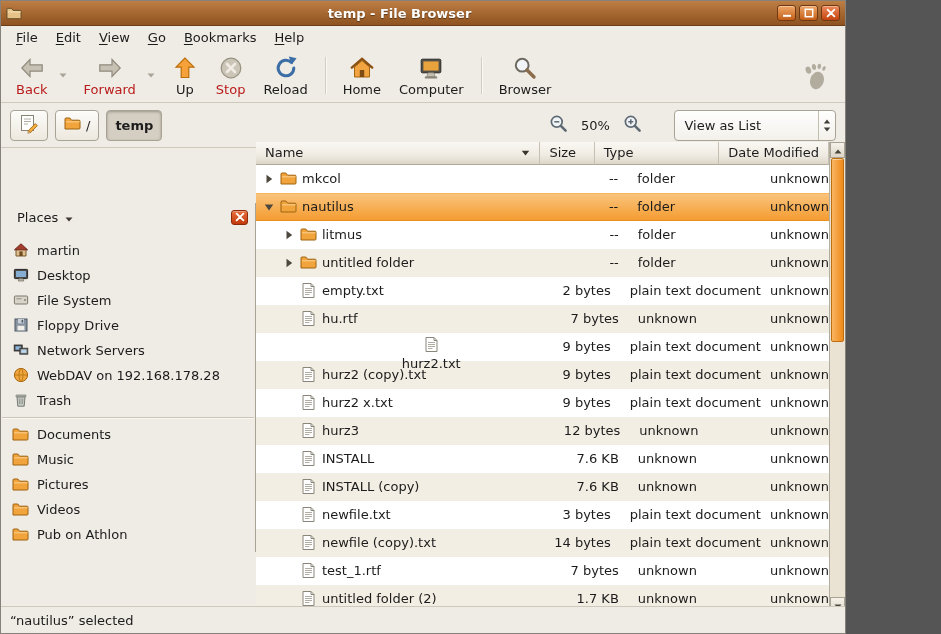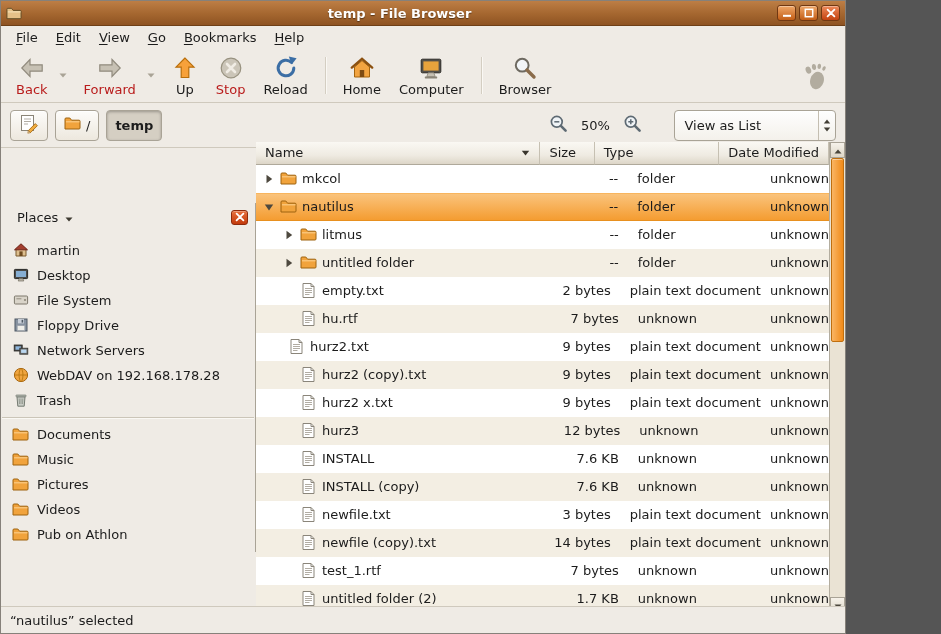--- a/index.html
+++ b/index.html
@@ -553,21 +553,21 @@
                     <path d="M3 5.5h7M3 7.5h7M3 9.5h7M3 11.5h4.5" stroke="#a8a399" stroke-width="0.9"></path>
                   </svg>
                 </span>
                 <span>hu.rtf</span>
               </div>
               <div class="cell size">7 bytes</div>
               <div class="cell type">unknown</div>
               <div class="cell date">unknown</div>
             </div>
             <div class="row">
-              <div class="cell name" style="padding-left: 14px;">
+              <div class="cell name" style="padding-left: 44px; flex-direction: column;">
                 <span class="expander"></span>
                 <span class="ficon">
                   <svg width="13" height="15" viewBox="0 0 13 15">
                     <path d="M1 0.5 h8 l3 3 V14.5 H1 z" fill="#fff" stroke="#8a857a"></path>
                     <path d="M9 0.5 v3 h3" fill="none" stroke="#8a857a"></path>
                     <path d="M3 5.5h7M3 7.5h7M3 9.5h7M3 11.5h4.5" stroke="#a8a399" stroke-width="0.9"></path>
                   </svg>
                 </span>
                 <span>hurz2.txt</span>
               </div>

